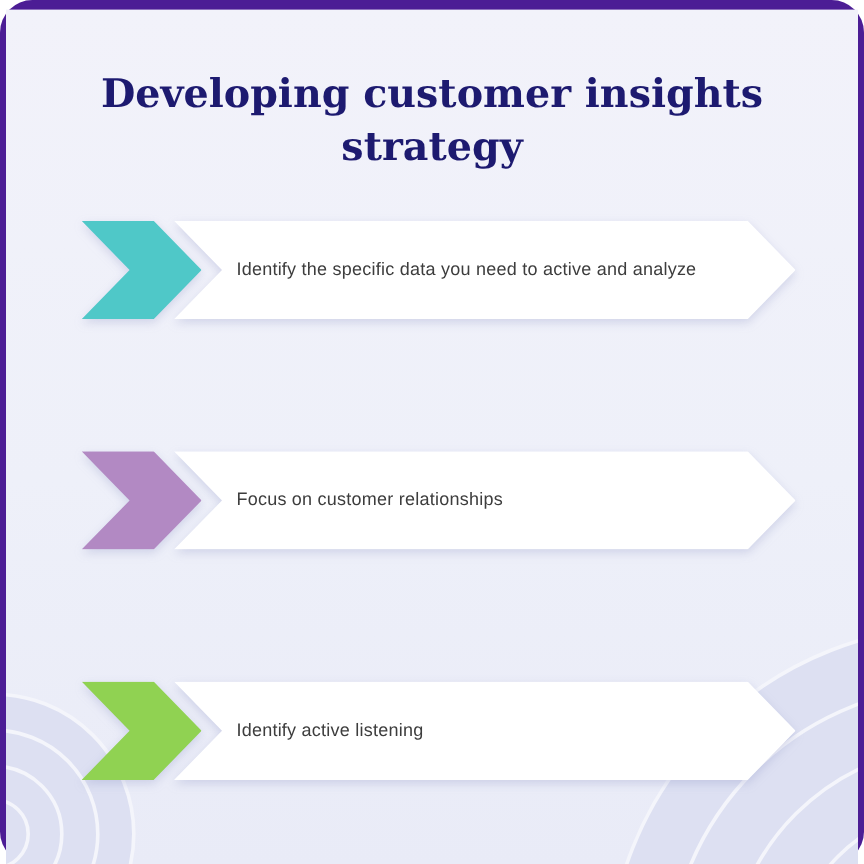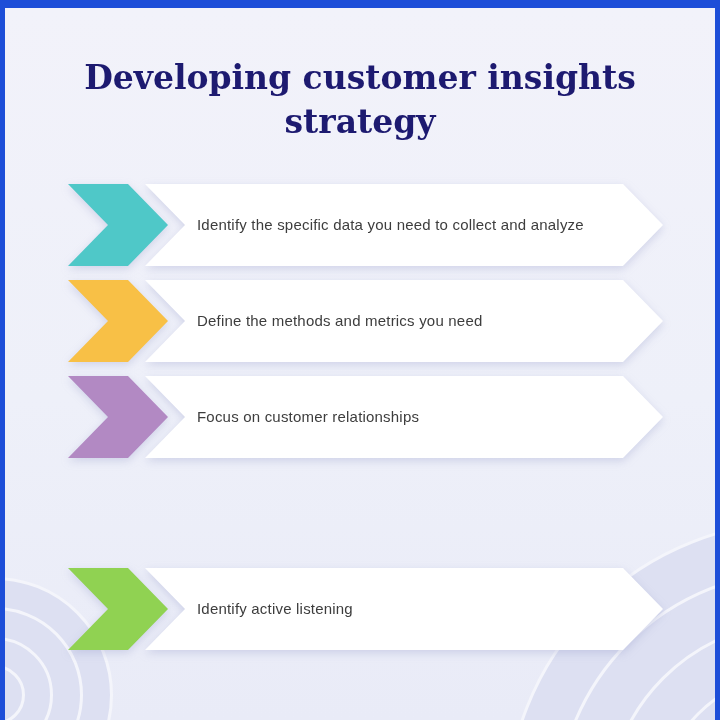--- a/index.html
+++ b/index.html
@@ -2,21 +2,21 @@
 <html><head>
 <meta charset="utf-8">
 <style>
   html,body { margin:0; padding:0; }
   body {
     width:720px; height:720px;
     font-family:"Liberation Sans", sans-serif;
     position:relative; overflow:hidden;
     background:#ffffff;
   }
-  .canvas { position:absolute; inset:0; background:#1d4ed8; }
+  .canvas { position:absolute; inset:0; background:#4c1d95;border-radius:27px; }
   .bg {
     position:absolute; left:5px; right:5px; top:8px; bottom:0;
     background:linear-gradient(180deg,#f2f2fa 0%, #eef0f9 55%, #e9ebf7 100%);
     overflow:hidden;
   }
   
   .ring {
     position:absolute; border-radius:50%;
     background:#dde0f2; border:3px solid #f4f5fb;
     box-sizing:border-box;
@@ -71,30 +71,24 @@
       <div class="ring" style="left:550px; top:562px; width:490px; height:490px;"></div>
       <div class="ring" style="left:600px; top:612px; width:390px; height:390px;"></div>
       <div class="ring" style="left:650px; top:662px; width:290px; height:290px;"></div>
     </div>
 
     <h1 class="title">Developing customer insights strategy</h1>
 
     <div class="row r1">
       <span class="chev" style="background: rgb(79, 200, 200);"></span>
       <div class="banner">
-        <span class="label">Identify the specific data you need to collect and analyze</span>
+        <span class="label">Identify the specific data you need to active and analyze</span>
       </div>
     </div>
 
-    <div class="row r2">
-      <span class="chev" style="background: rgb(248, 192, 70);"></span>
-      <div class="banner">
-        <span class="label">Define the methods and metrics you need</span>
-      </div>
-    </div>
 
     <div class="row r3">
       <span class="chev" style="background: rgb(178, 137, 195);"></span>
       <div class="banner">
         <span class="label">Focus on customer relationships</span>
       </div>
     </div>
 
 
     <div class="row r5">

